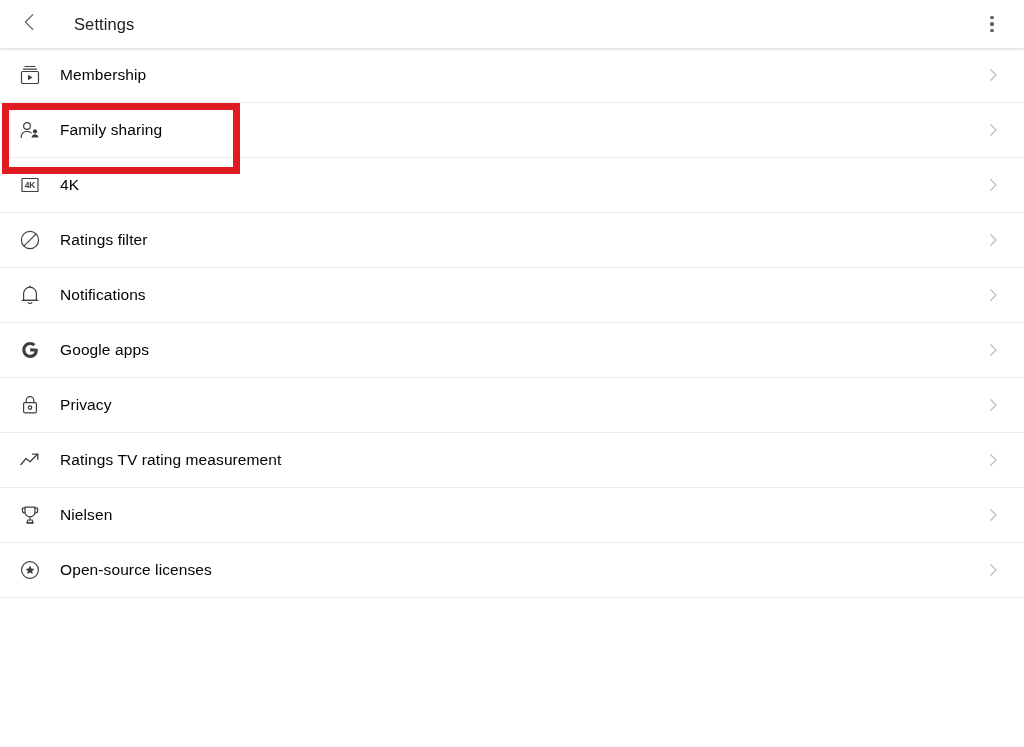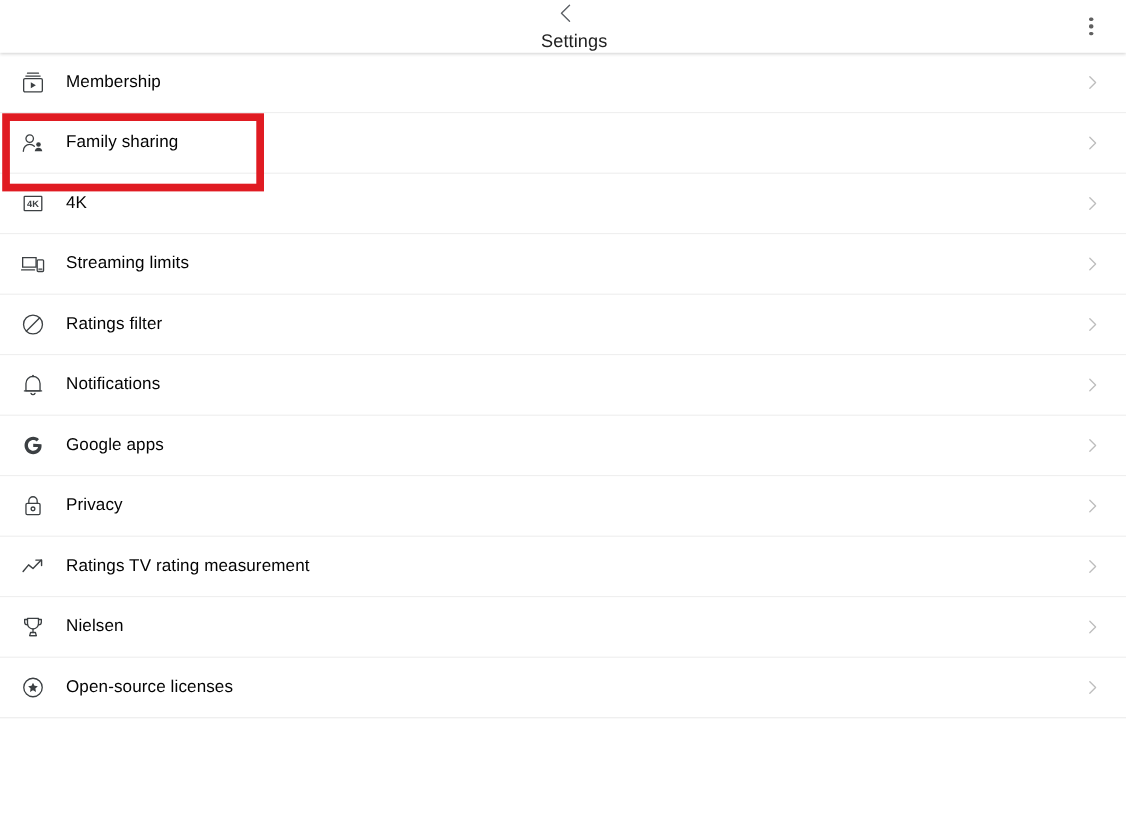--- a/index.html
+++ b/index.html
@@ -19,21 +19,20 @@
   .app-header {
     position: relative;
     height: 48px;
     width: 1024px;
     background: #ffffff;
     display: flex;
     align-items: center;
     box-sizing: border-box;
     box-shadow: 0 1px 3px rgba(0,0,0,0.18);
     z-index: 5;
-    flex-direction: column;
   }
   .back-btn {
     width: 48px;
     height: 48px;
     display: flex;
     align-items: center;
     justify-content: center;
     margin-left: 6px;
     cursor: pointer;
   }
@@ -188,36 +187,20 @@
     </div>
     <div class="row-label">4K</div>
     <div class="row-chevron">
       <svg width="18" height="18" viewBox="0 0 24 24" fill="none" stroke="#bdbdbd" stroke-width="1.6" stroke-linecap="round" stroke-linejoin="round">
           <polyline points="9 5 16 12 9 19"></polyline>
         </svg>
     </div>
   </div>
 
 
-  <div class="row">
-    <div class="row-icon">
-      <svg width="24" height="24" viewBox="0 0 24 24" fill="none" stroke="#3c4043" stroke-width="1.2">
-        <path d="M2.6 6.2 h12.2 v8.6 h-12.2 z"></path>
-        <line x1="1.6" y1="17.4" x2="13.4" y2="17.4" stroke-linecap="round"></line>
-        <rect x="15.8" y="8.2" width="5.8" height="10.6" rx="0.9" fill="#fff"></rect>
-        <line x1="17.3" y1="16.6" x2="20.1" y2="16.6" stroke-linecap="round"></line>
-      </svg>
-    </div>
-    <div class="row-label">Streaming limits</div>
-    <div class="row-chevron">
-      <svg width="18" height="18" viewBox="0 0 24 24" fill="none" stroke="#bdbdbd" stroke-width="1.6" stroke-linecap="round" stroke-linejoin="round">
-          <polyline points="9 5 16 12 9 19"></polyline>
-        </svg>
-    </div>
-  </div>
 
   <div class="row">
     <div class="row-icon">
       <svg width="24" height="24" viewBox="0 0 24 24" fill="none" stroke="#3c4043" stroke-width="1.2">
         <circle cx="12" cy="12" r="8.6"></circle>
         <line x1="6.1" y1="17.9" x2="17.9" y2="6.1" stroke-linecap="round"></line>
       </svg>
     </div>
     <div class="row-label">Ratings filter</div>
     <div class="row-chevron">

